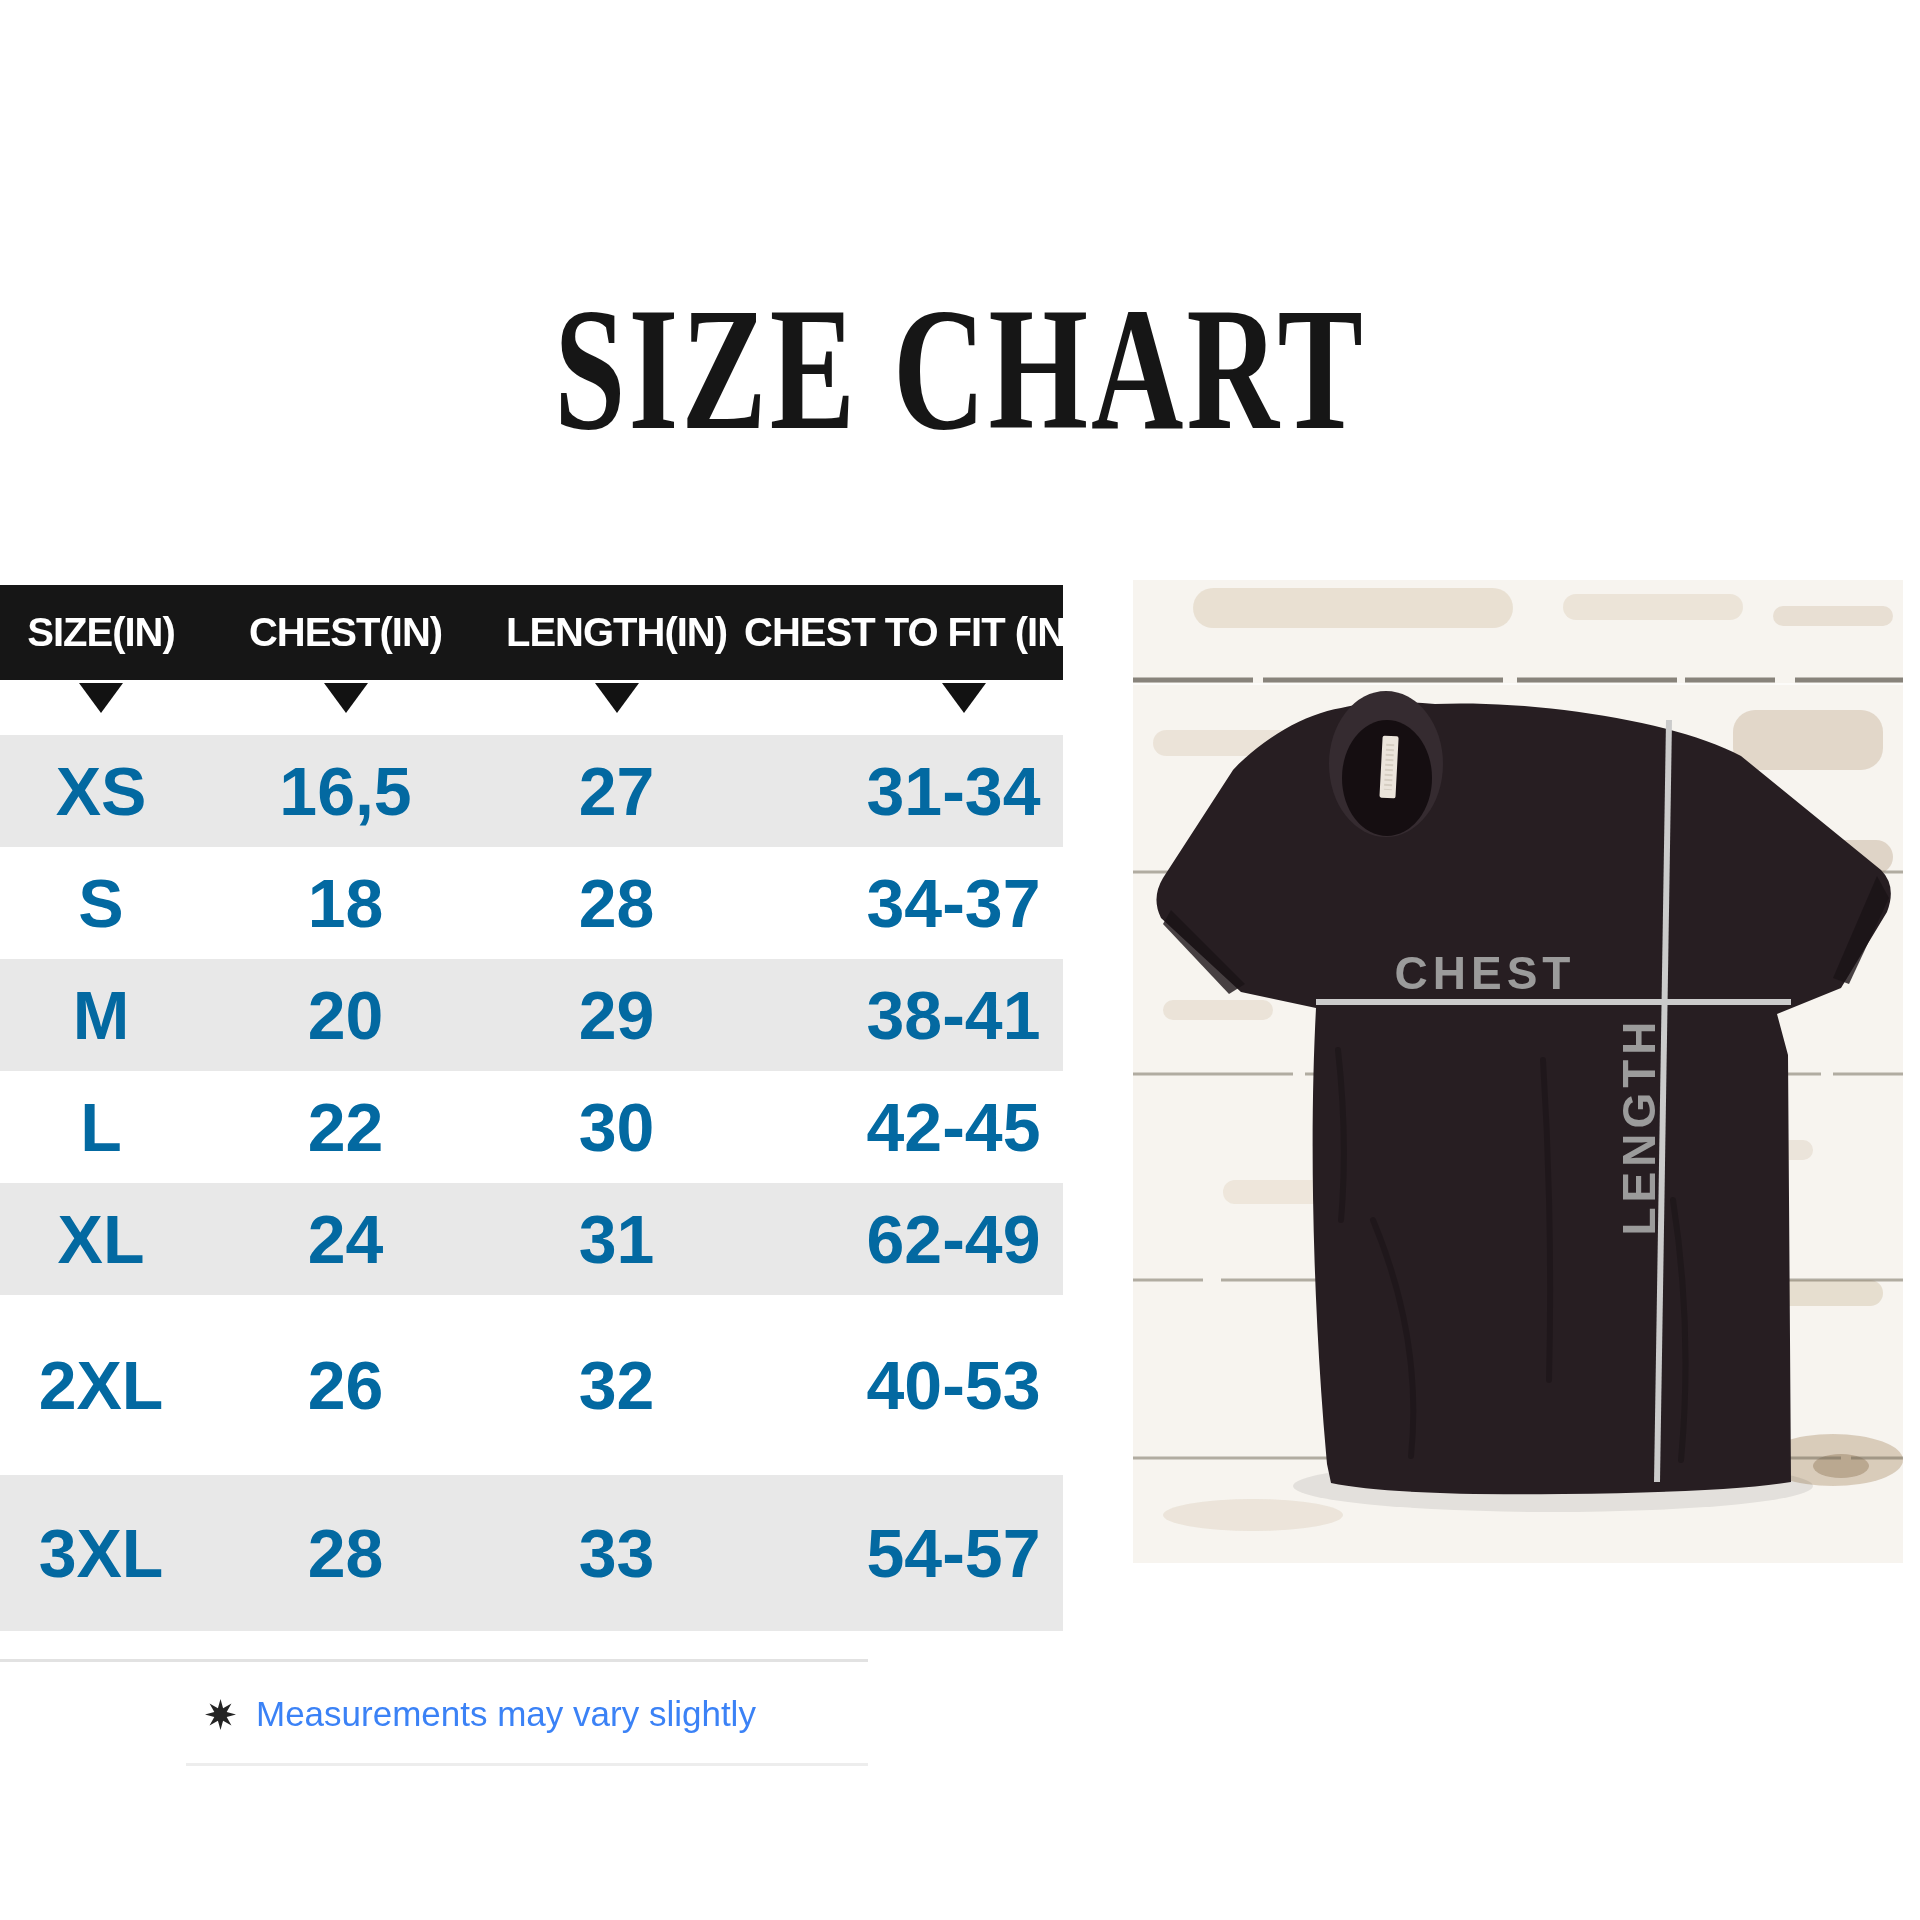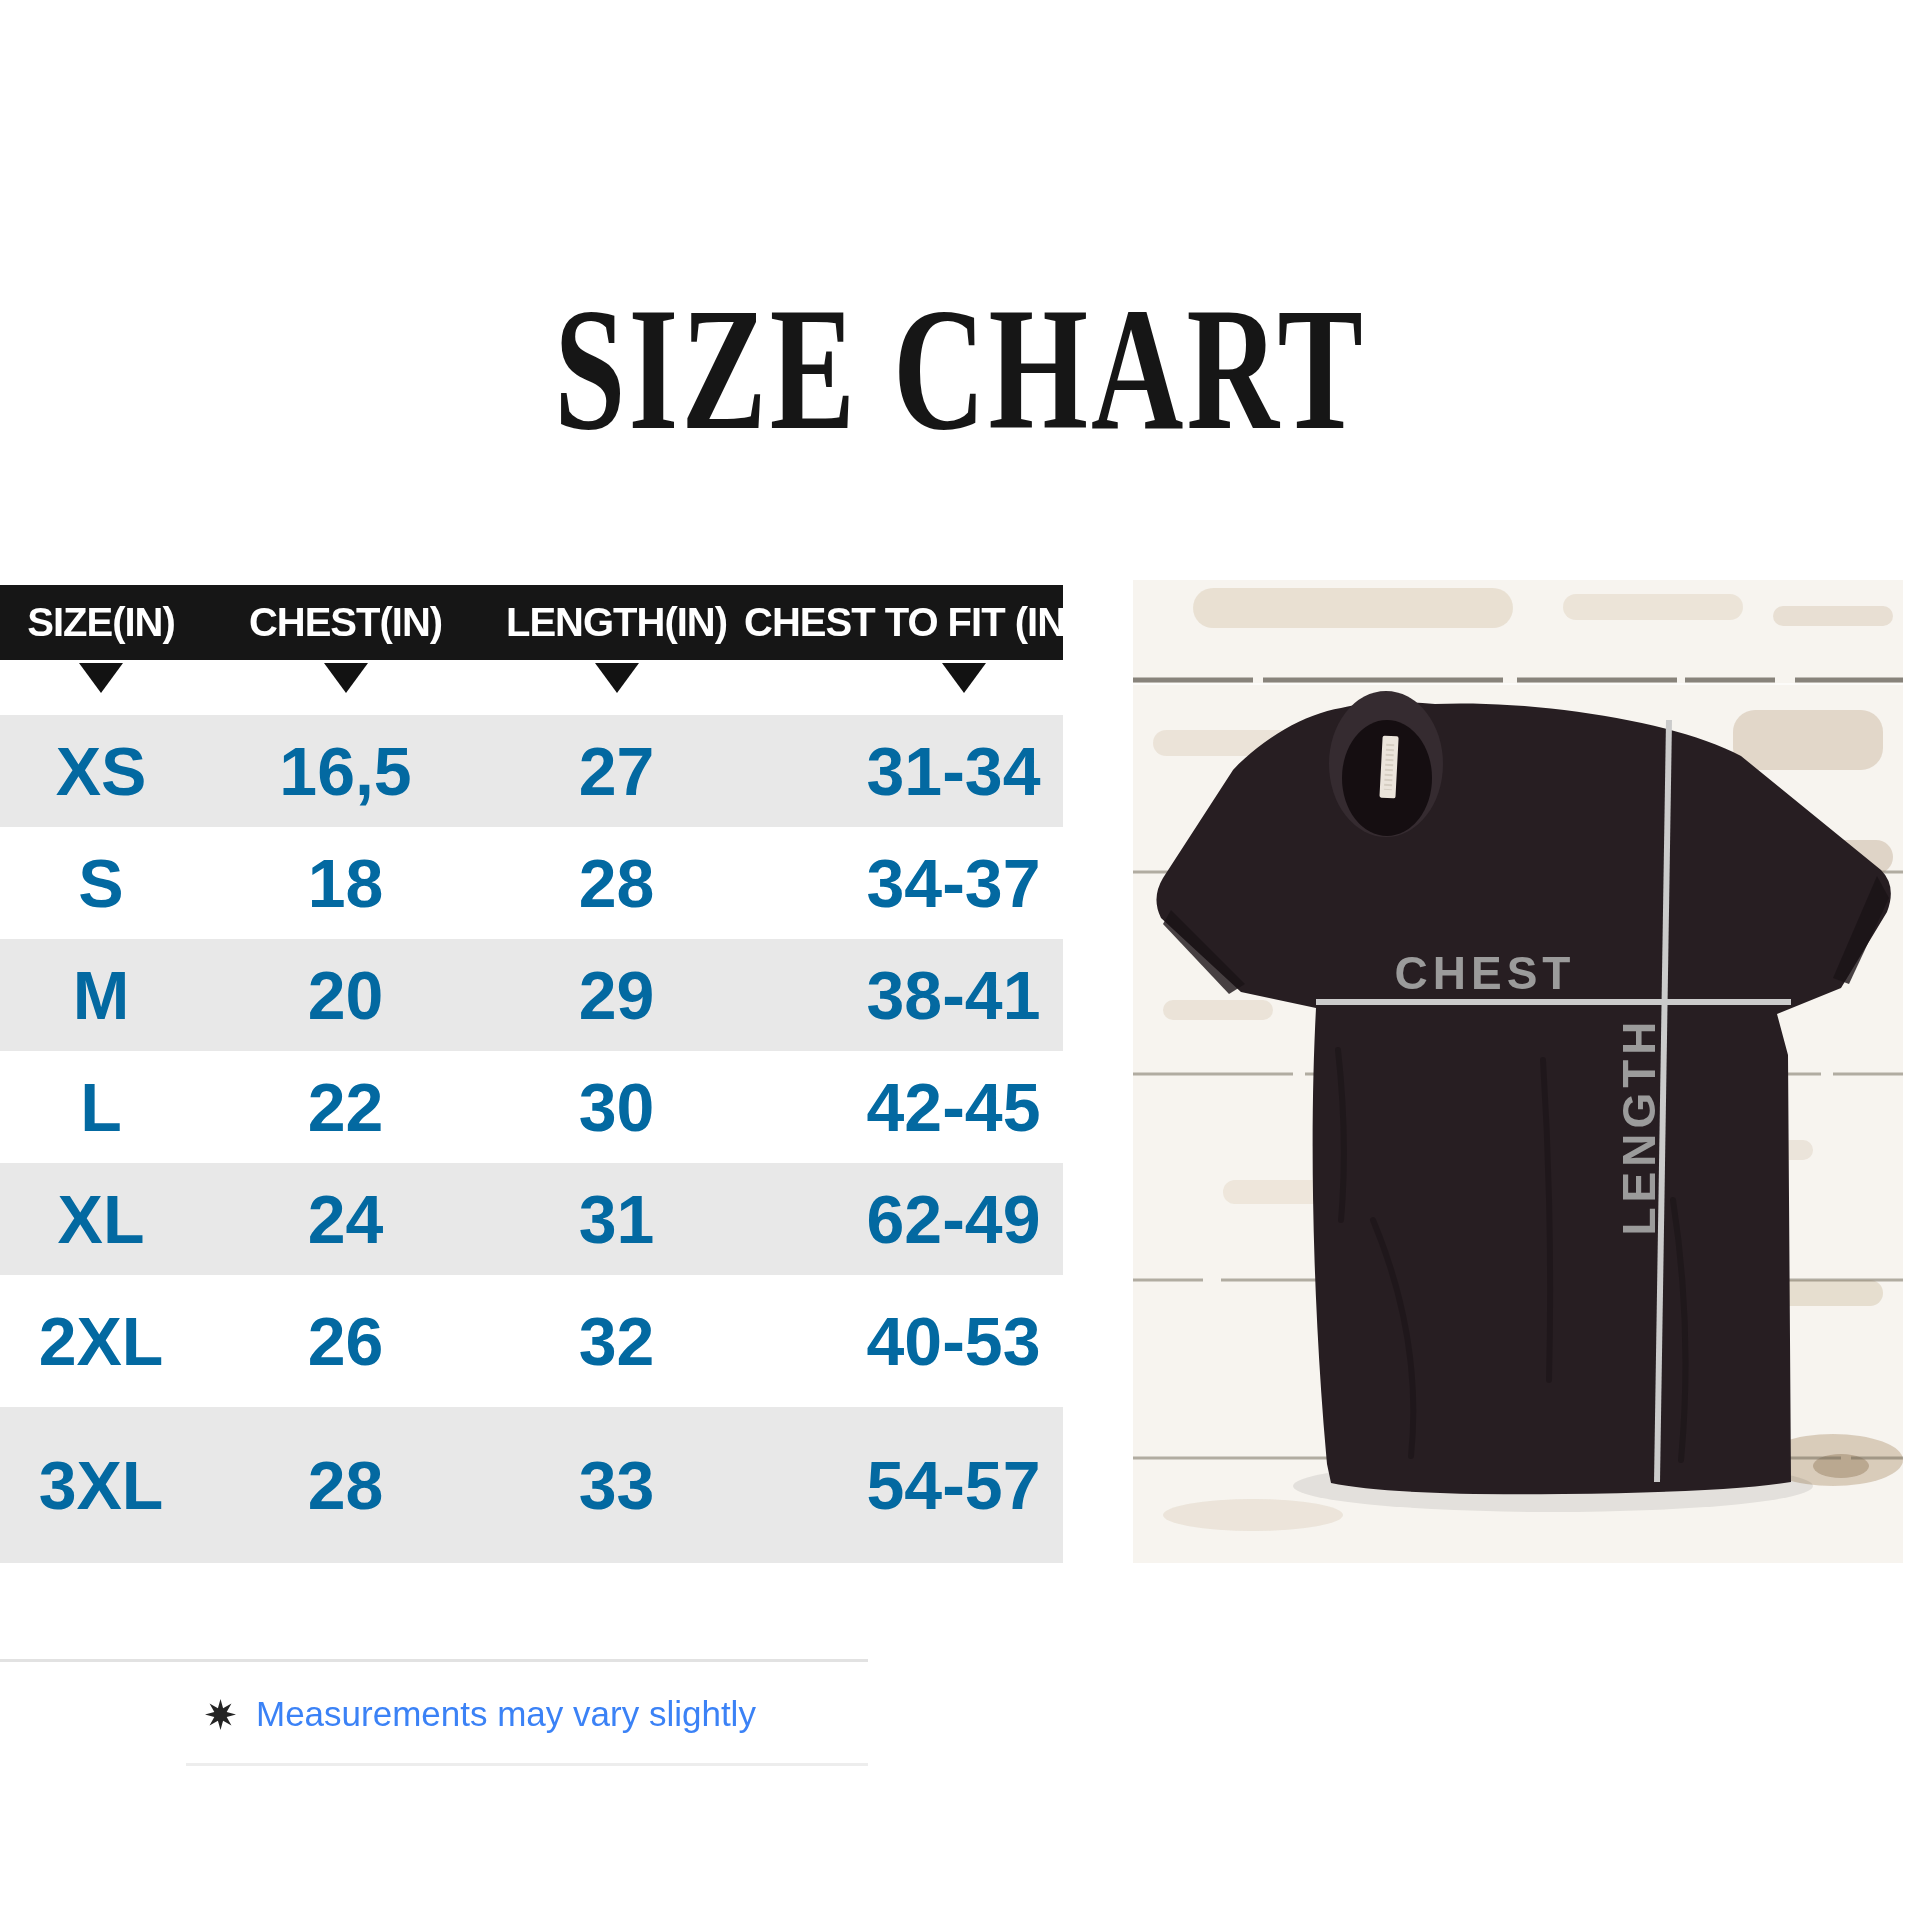--- a/index.html
+++ b/index.html
@@ -15,40 +15,40 @@
     font-family:"Liberation Serif",serif;
     font-weight:700;font-size:128px;line-height:1;
     letter-spacing:3px;color:#161616;
     transform:scaleY(1.38);transform-origin:top center;
     white-space:nowrap;
   }
 
   
   .size-table{position:absolute;left:0;top:585px;width:1063px;}
   .tgrid{display:grid;grid-template-columns:202px 287px 255px 319px;align-items:center;}
-  .thead{background:#161616;height:75px;}
+  .thead{background:#161616;height:95px;}
   .thead .hcell{
     color:#ffffff;font-weight:700;font-size:40px;letter-spacing:-1px;
     text-align:center;white-space:nowrap;
   }
   .arrow-row{height:55px;background:#ffffff;}
   .arrow-cell{display:flex;justify-content:center;align-items:flex-start;height:100%;padding-top:6px;}
   .tri{
     width:0;height:0;
     border-left:22px solid transparent;border-right:22px solid transparent;
     border-top:30px solid #121212;
   }
   .arrow-cell:nth-child(4){transform:translateX(60px);}
   .trow{width:1063px;}
   .trow .cell{
     text-align:center;font-weight:700;font-size:68px;color:#0369a1;white-space:nowrap;
   }
   .trow .cell.fit{transform:translateX(50px);}
   .trow.h112{height:112px;}
-  .trow.h148{height:132px;}
+  .trow.h148{height:180px;}
   .trow.h122{height:156px;}
   .trow.gray{background:#e8e8e8;}
   .trow.white{background:#ffffff;}
 
   
   .divider-top{position:absolute;left:0;top:1659px;width:868px;height:3px;background:#e2e2e2;}
   .divider-bottom{position:absolute;left:186px;top:1763px;width:682px;height:3px;background:#ededed;}
   .footnote{
     position:absolute;left:205px;top:1692px;height:44px;
     display:flex;align-items:center;gap:20px;

